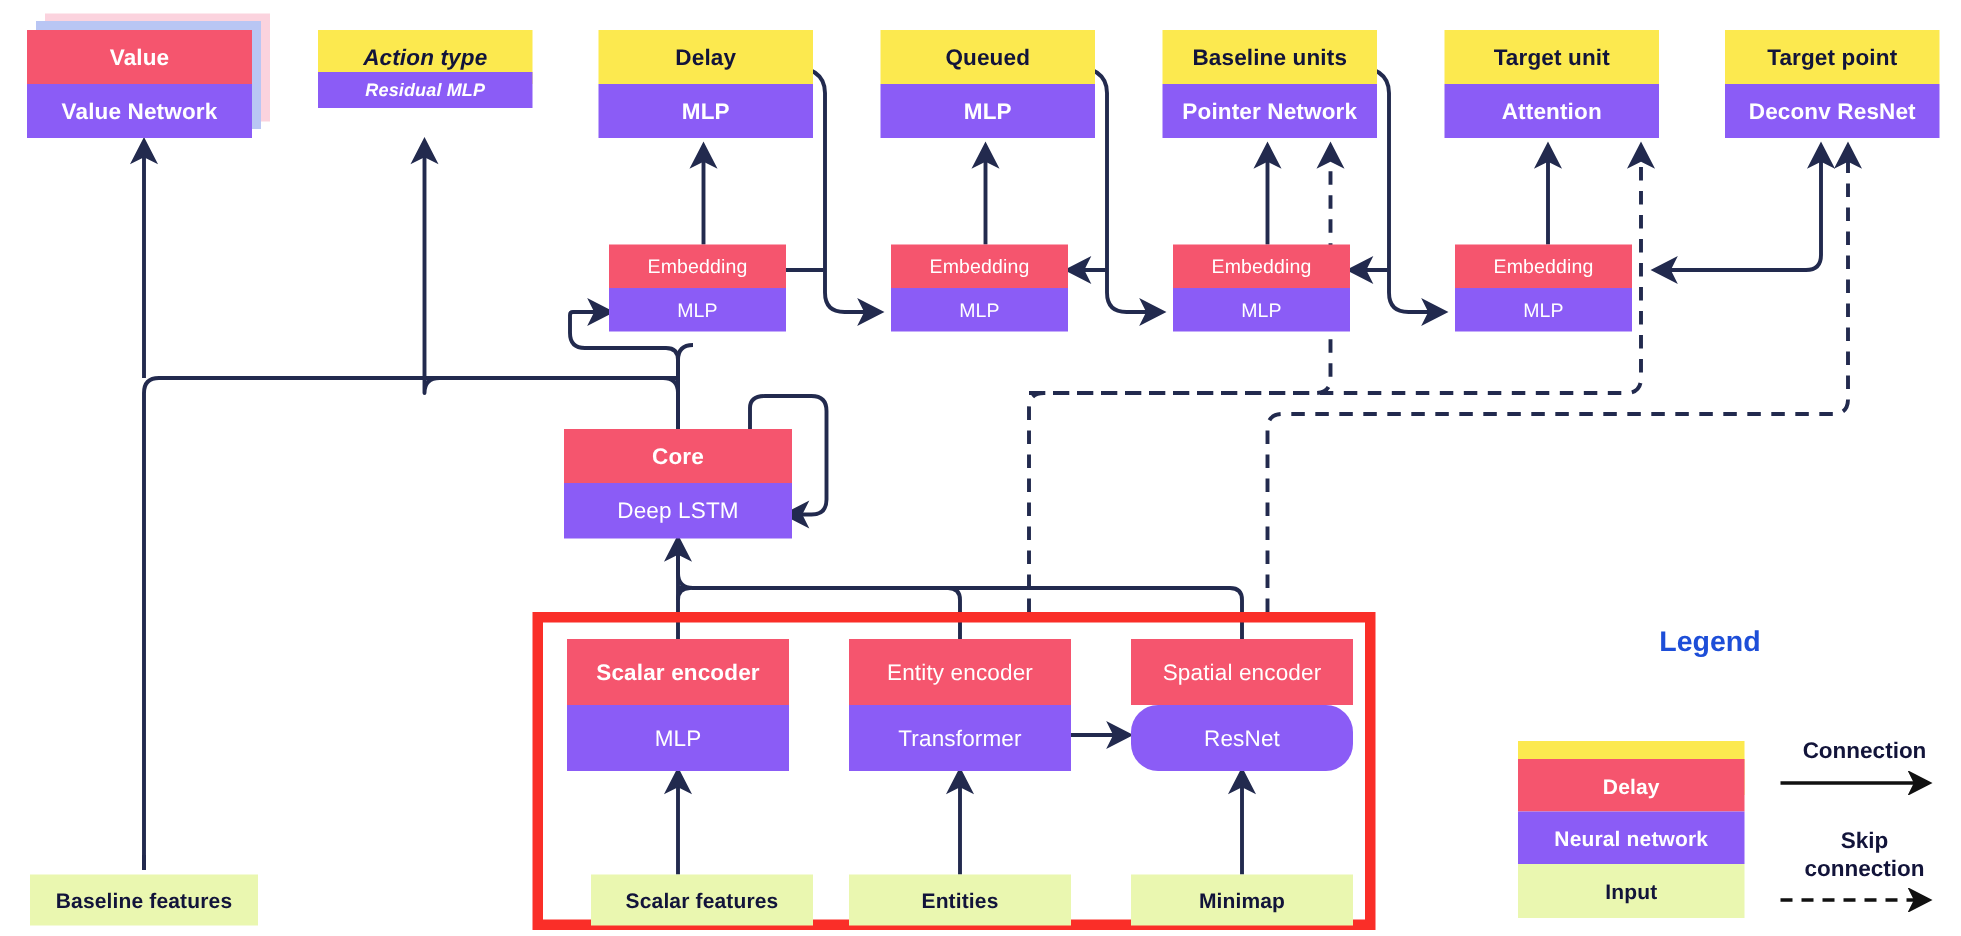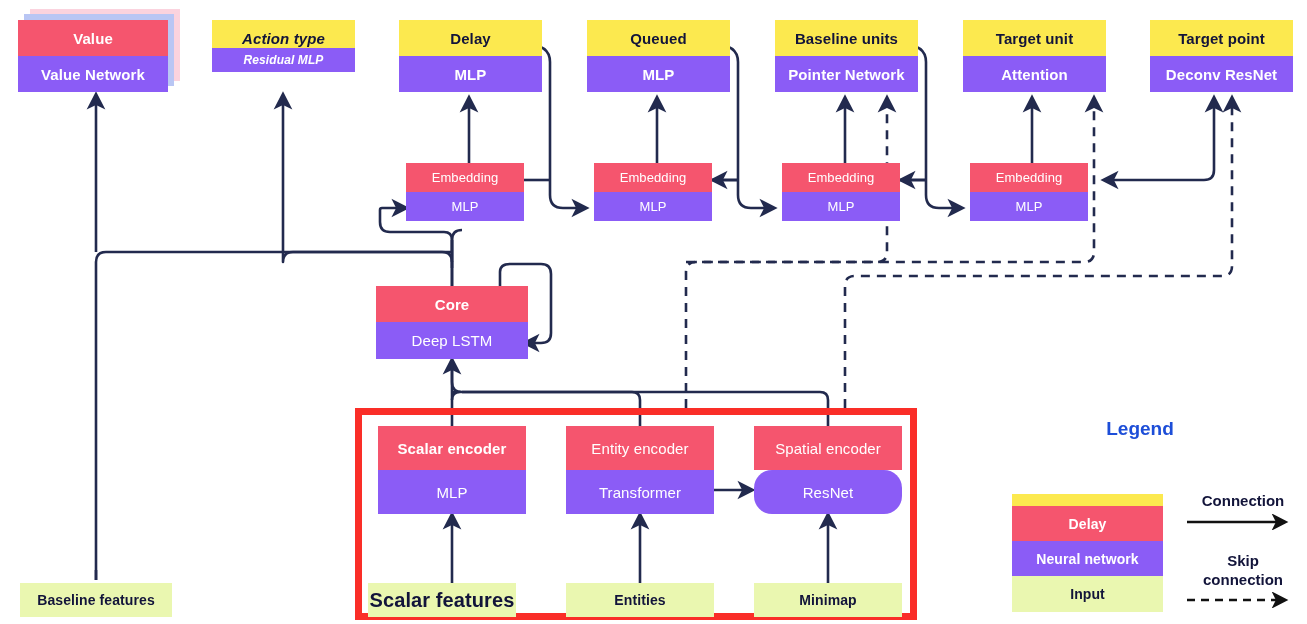--- a/index.html
+++ b/index.html
@@ -166,21 +166,21 @@
     <div class="cell c-output" style="top:0;height:44px;font-size:15px;font-weight:400;">Entity encoder</div>
     <div class="cell c-nn" style="top:44px;height:44px;font-size:15px;font-weight:400;">Transformer</div>
   </div>
 
   <div class="node" style="left:754px;top:426px;width:148px;height:88px;">
     <div class="cell c-output" style="top:0;height:44px;font-size:15px;font-weight:400;">Spatial encoder</div>
     <div class="cell c-nn" style="top:44px;height:44px;font-size:15px;font-weight:400;border-radius:18px;">ResNet</div>
   </div>
 
   <div class="node c-input cell" style="left:20px;top:583px;width:152px;height:34px;font-size:14px;position:absolute;">Baseline features</div>
-  <div class="node c-input cell" style="left:368px;top:583px;width:148px;height:34px;font-size:20px;position:absolute;text-align:right;">Scalar features</div>
+  <div class="node c-input cell" style="left:394px;top:583px;width:148px;height:34px;font-size:14px;position:absolute;text-align:right;">Scalar features</div>
   <div class="node c-input cell" style="left:566px;top:583px;width:148px;height:34px;font-size:14px;position:absolute;">Entities</div>
   <div class="node c-input cell" style="left:754px;top:583px;width:148px;height:34px;font-size:14px;position:absolute;">Minimap</div>
 
   <div class="legend-title" style="left:1080px;top:418px;width:120px;text-align:center;font-size:19px;">Legend</div>
 
   <div class="node" style="left:1012px;top:470px;width:151px;height:142px;">
     <div class="cell c-action" style="top:0;height:36px;font-size:14px;margin-top:24px;">Action</div>
     <div class="cell c-output" style="top:36px;height:35px;font-size:14px;">Delay</div>
     <div class="cell c-nn" style="top:71px;height:35px;font-size:14px;">Neural network</div>
     <div class="cell c-input" style="top:106px;height:36px;font-size:14px;">Input</div>

